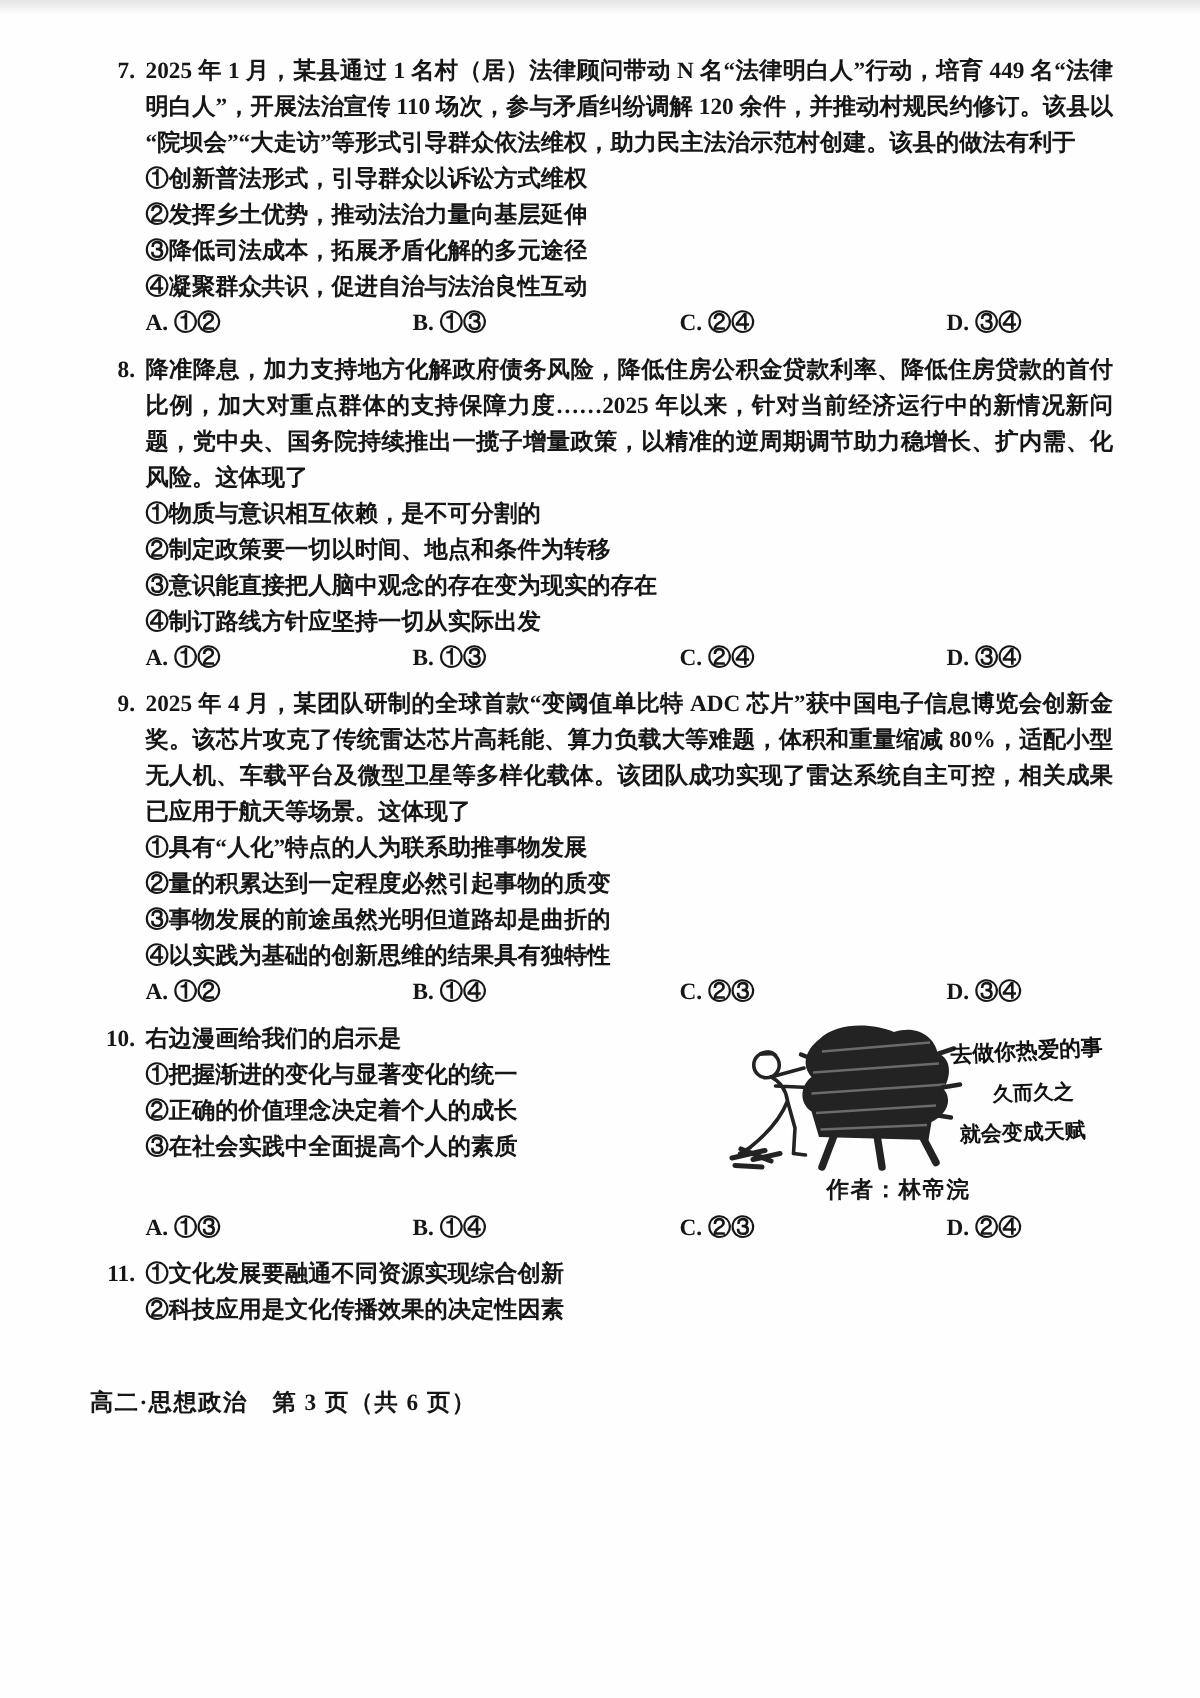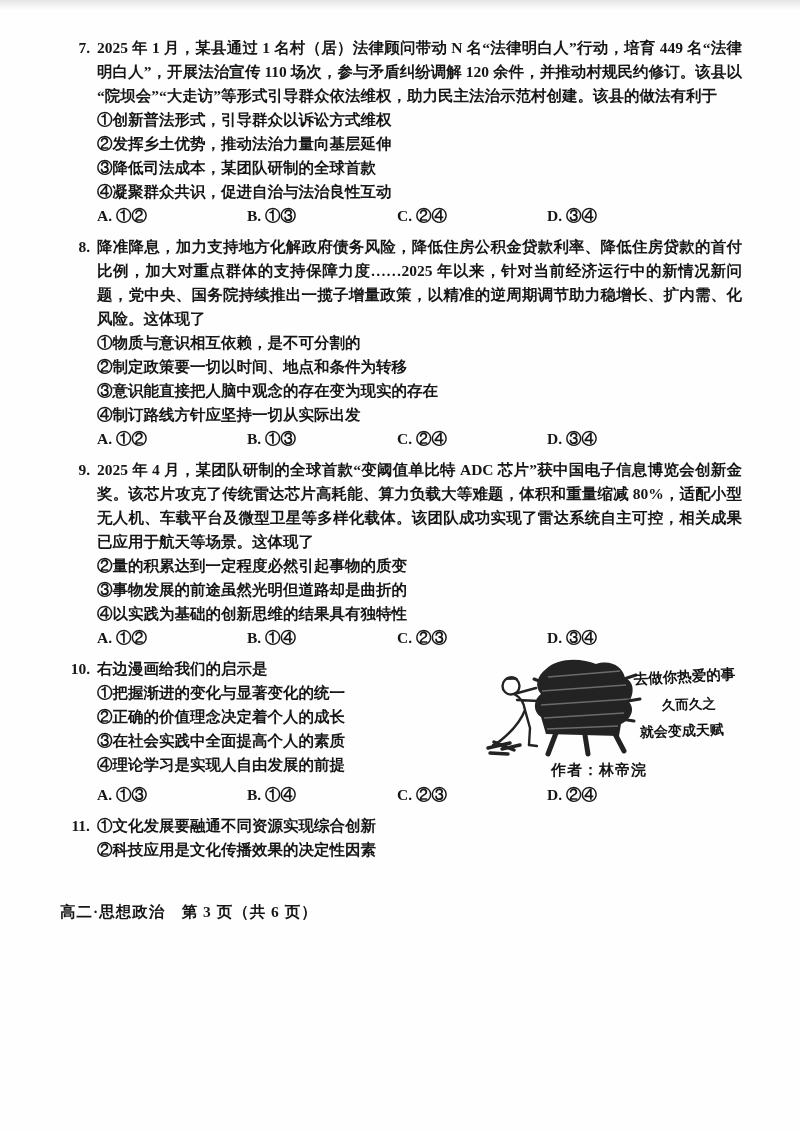--- a/index.html
+++ b/index.html
@@ -27,21 +27,21 @@
   .q-row{display:flex;align-items:flex-start;}
   .q-num{
     flex:0 0 30px;
     text-align:right;
     padding-right:7px;
     white-space:nowrap;
   }
   .q-body{flex:1 1 auto;min-width:0;}
   .stem{margin:0;text-align:justify;}
   .item{white-space:nowrap;}
-  .choices{display:flex;}
+  .choices{display:flex;gap:28px;}
   .choices .choice{flex:0 0 150px;white-space:nowrap;}
   .choices .choice:last-child{flex:0 0 auto;}
   
   .cartoon{
     float:right;
     width:258px;
     margin:-4px 0 2px 12px;
     text-align:center;
   }
   .cartoon svg{display:block;}
@@ -70,21 +70,21 @@
 <div class="page">
   <main class="questions">
 
     <section class="question">
       <div class="q-row">
         <div class="q-num">7.</div>
         <div class="q-body">
           <p class="stem">2025 年 1 月，某县通过 1 名村（居）法律顾问带动 N 名“法律明白人”行动，培育 449 名“法律明白人”，开展法治宣传 110 场次，参与矛盾纠纷调解 120 余件，并推动村规民约修订。该县以“院坝会”“大走访”等形式引导群众依法维权，助力民主法治示范村创建。该县的做法有利于</p>
           <div class="item">①创新普法形式，引导群众以诉讼方式维权</div>
           <div class="item">②发挥乡土优势，推动法治力量向基层延伸</div>
-          <div class="item">③降低司法成本，某团队研制的全球首款</div>
+          <div class="item">③降低司法成本，拓展矛盾化解的多元途径</div>
           <div class="item">④凝聚群众共识，促进自治与法治良性互动</div>
           <div class="choices">
             <span class="choice">A. ①②</span>
             <span class="choice">B. ①③</span>
             <span class="choice">C. ②④</span>
             <span class="choice">D. ③④</span>
           </div>
         </div>
       </div>
     </section>
@@ -106,20 +106,21 @@
           </div>
         </div>
       </div>
     </section>
 
     <section class="question">
       <div class="q-row">
         <div class="q-num">9.</div>
         <div class="q-body">
           <p class="stem">2025 年 4 月，某团队研制的全球首款“变阈值单比特 ADC 芯片”获中国电子信息博览会创新金奖。该芯片攻克了传统雷达芯片高耗能、算力负载大等难题，体积和重量缩减 80%，适配小型无人机、车载平台及微型卫星等多样化载体。该团队成功实现了雷达系统自主可控，相关成果已应用于航天等场景。这体现了</p>
+          <div class="item">①具有“人化”特点的人为联系助推事物发展</div>
           <div class="item">②量的积累达到一定程度必然引起事物的质变</div>
           <div class="item">③事物发展的前途虽然光明但道路却是曲折的</div>
           <div class="item">④以实践为基础的创新思维的结果具有独特性</div>
           <div class="choices">
             <span class="choice">A. ①②</span>
             <span class="choice">B. ①④</span>
             <span class="choice">C. ②③</span>
             <span class="choice">D. ③④</span>
           </div>
         </div>
@@ -176,21 +177,20 @@
                 <text x="178" y="57" font-size="13.5" transform="rotate(-2 178 57)">久而久之</text>
                 <text x="156" y="84" font-size="14" transform="rotate(-2 156 84)">就会变成天赋</text>
               </g>
             </svg>
             <figcaption>作者：林帝浣</figcaption>
           </figure>
           <p class="stem">右边漫画给我们的启示是</p>
           <div class="item">①把握渐进的变化与显著变化的统一</div>
           <div class="item">②正确的价值理念决定着个人的成长</div>
           <div class="item">③在社会实践中全面提高个人的素质</div>
-          <div class="item">④理论学习是实现人自由发展的前提</div>
           <div class="choices clear">
             <span class="choice">A. ①③</span>
             <span class="choice">B. ①④</span>
             <span class="choice">C. ②③</span>
             <span class="choice">D. ②④</span>
           </div>
         </div>
       </div>
     </section>
 

